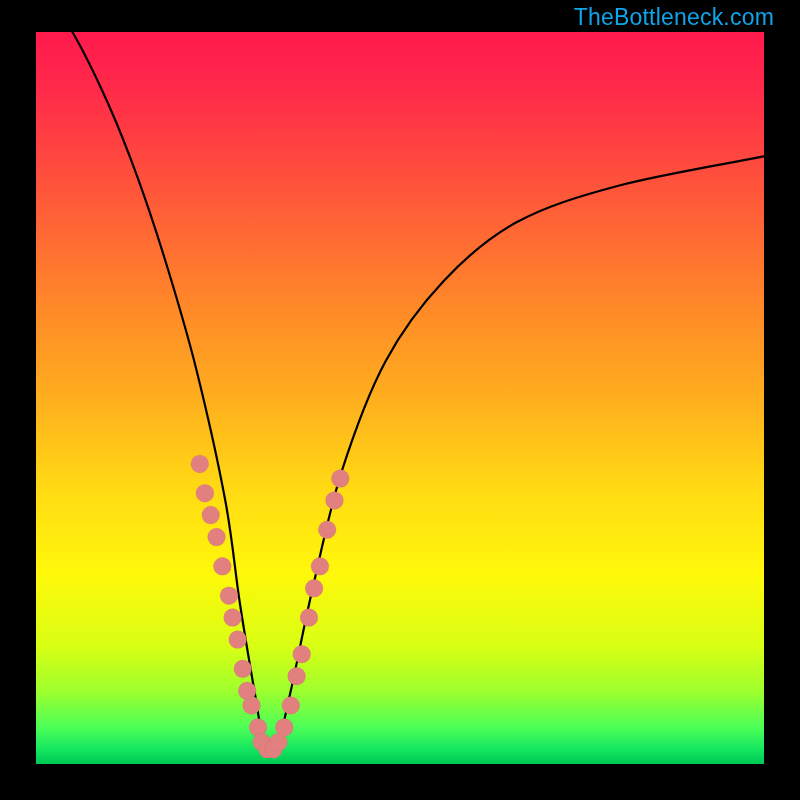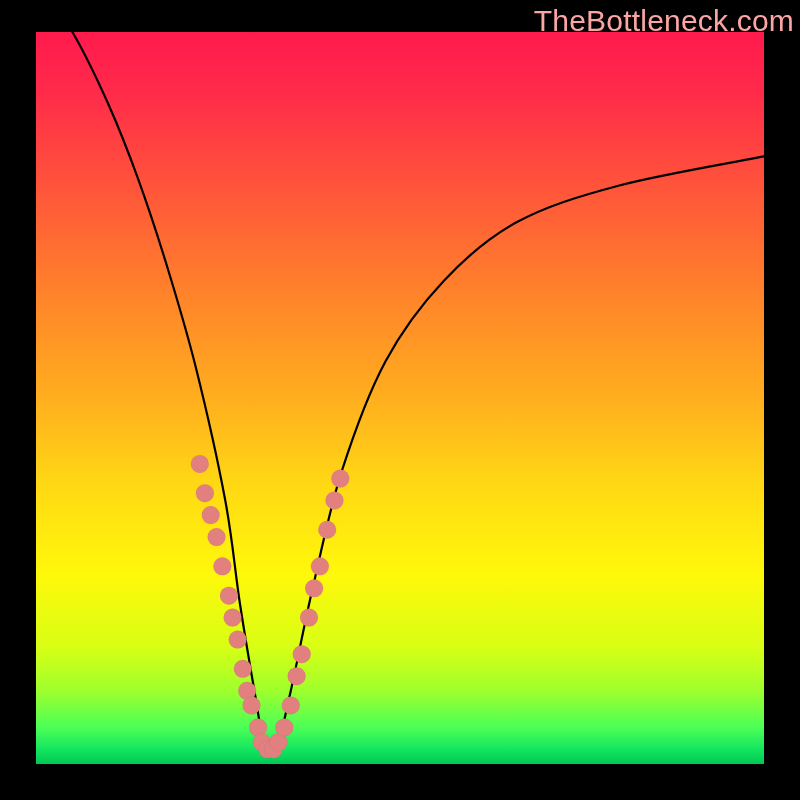--- a/index.html
+++ b/index.html
@@ -13,23 +13,23 @@
   }
   .frame {
     position: relative;
     width: 800px;
     height: 800px;
     background: #000;
   }
   .watermark {
     position: absolute;
     top: 4px;
-    right: 6px;
-    color: #fca5a5;
-    font-size: 30px;
+    right: 26px;
+    color: #0ea5e9;
+    font-size: 23px;
     font-weight: 500;
     letter-spacing: 0.2px;
     z-index: 10;
     user-select: none;
   }
   .plot-area {
     position: absolute;
     left: 36px;
     top: 32px;
     width: 728px;

